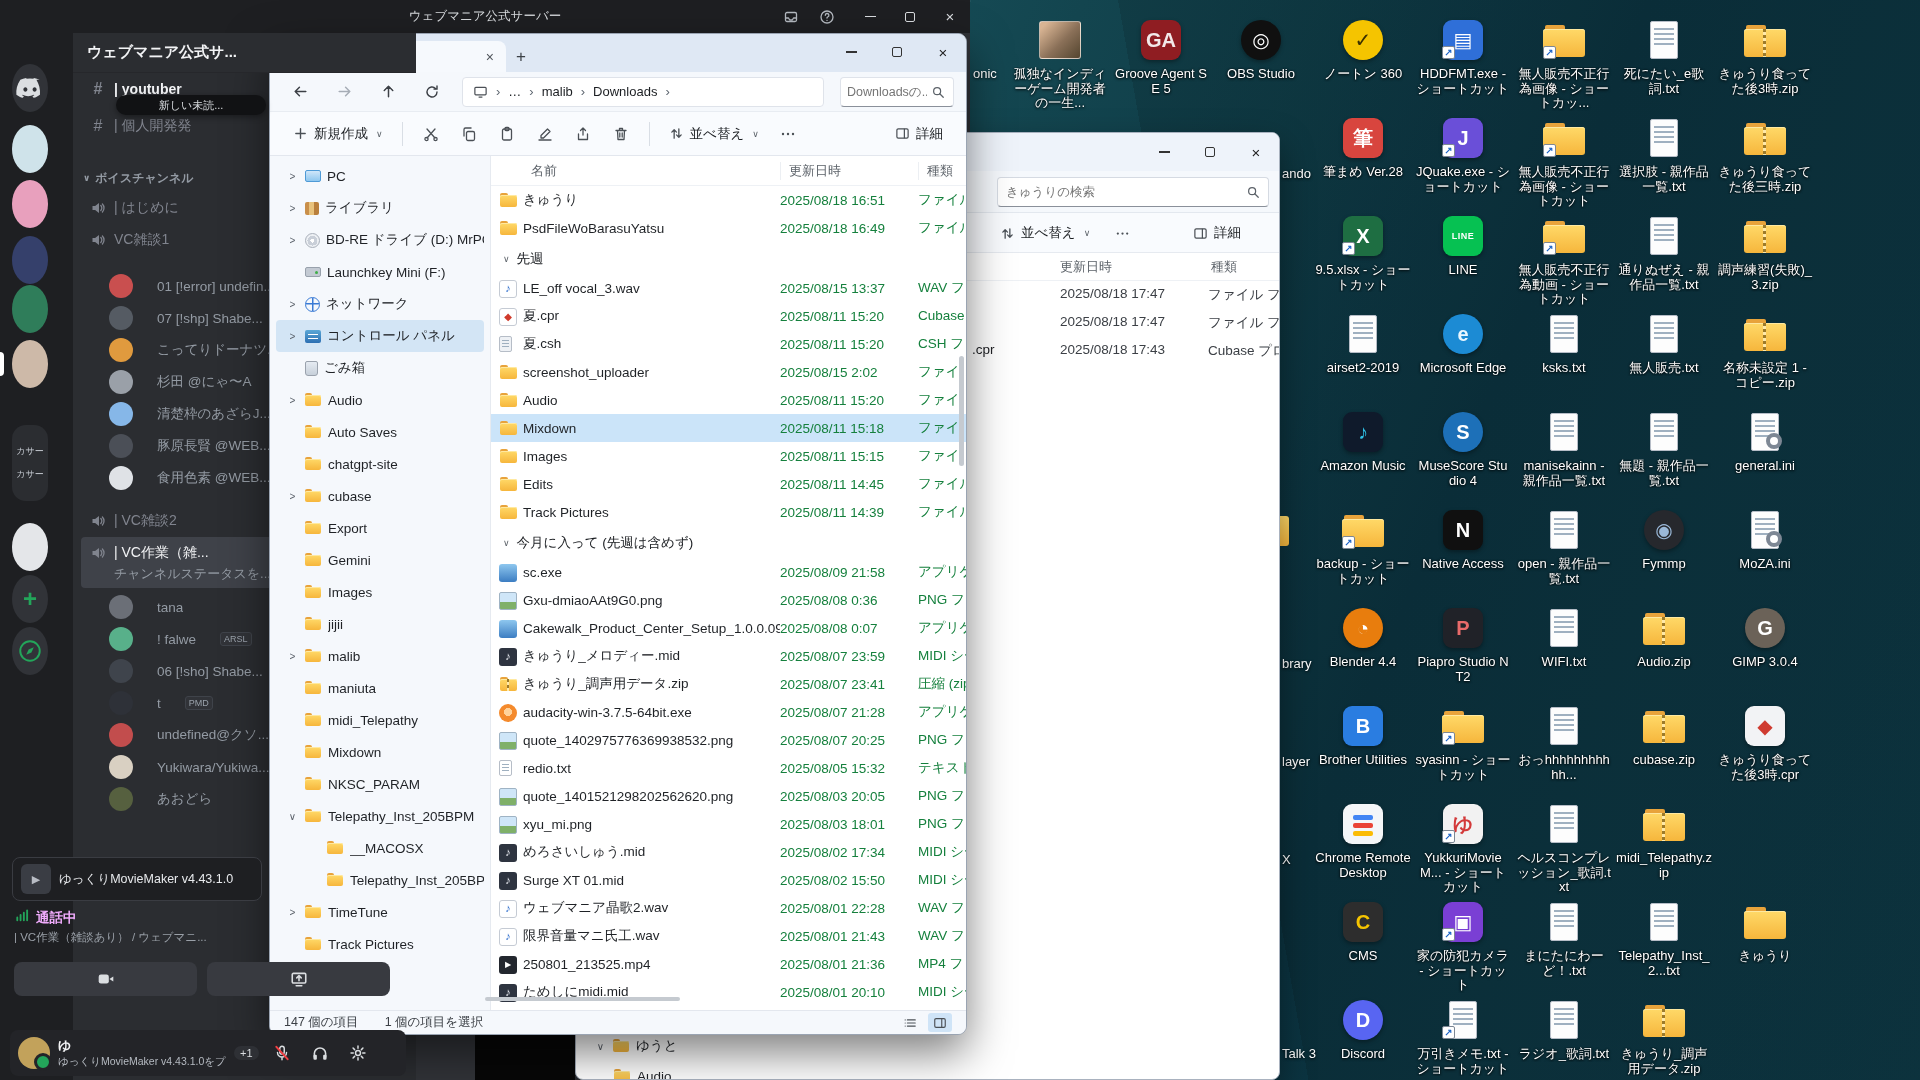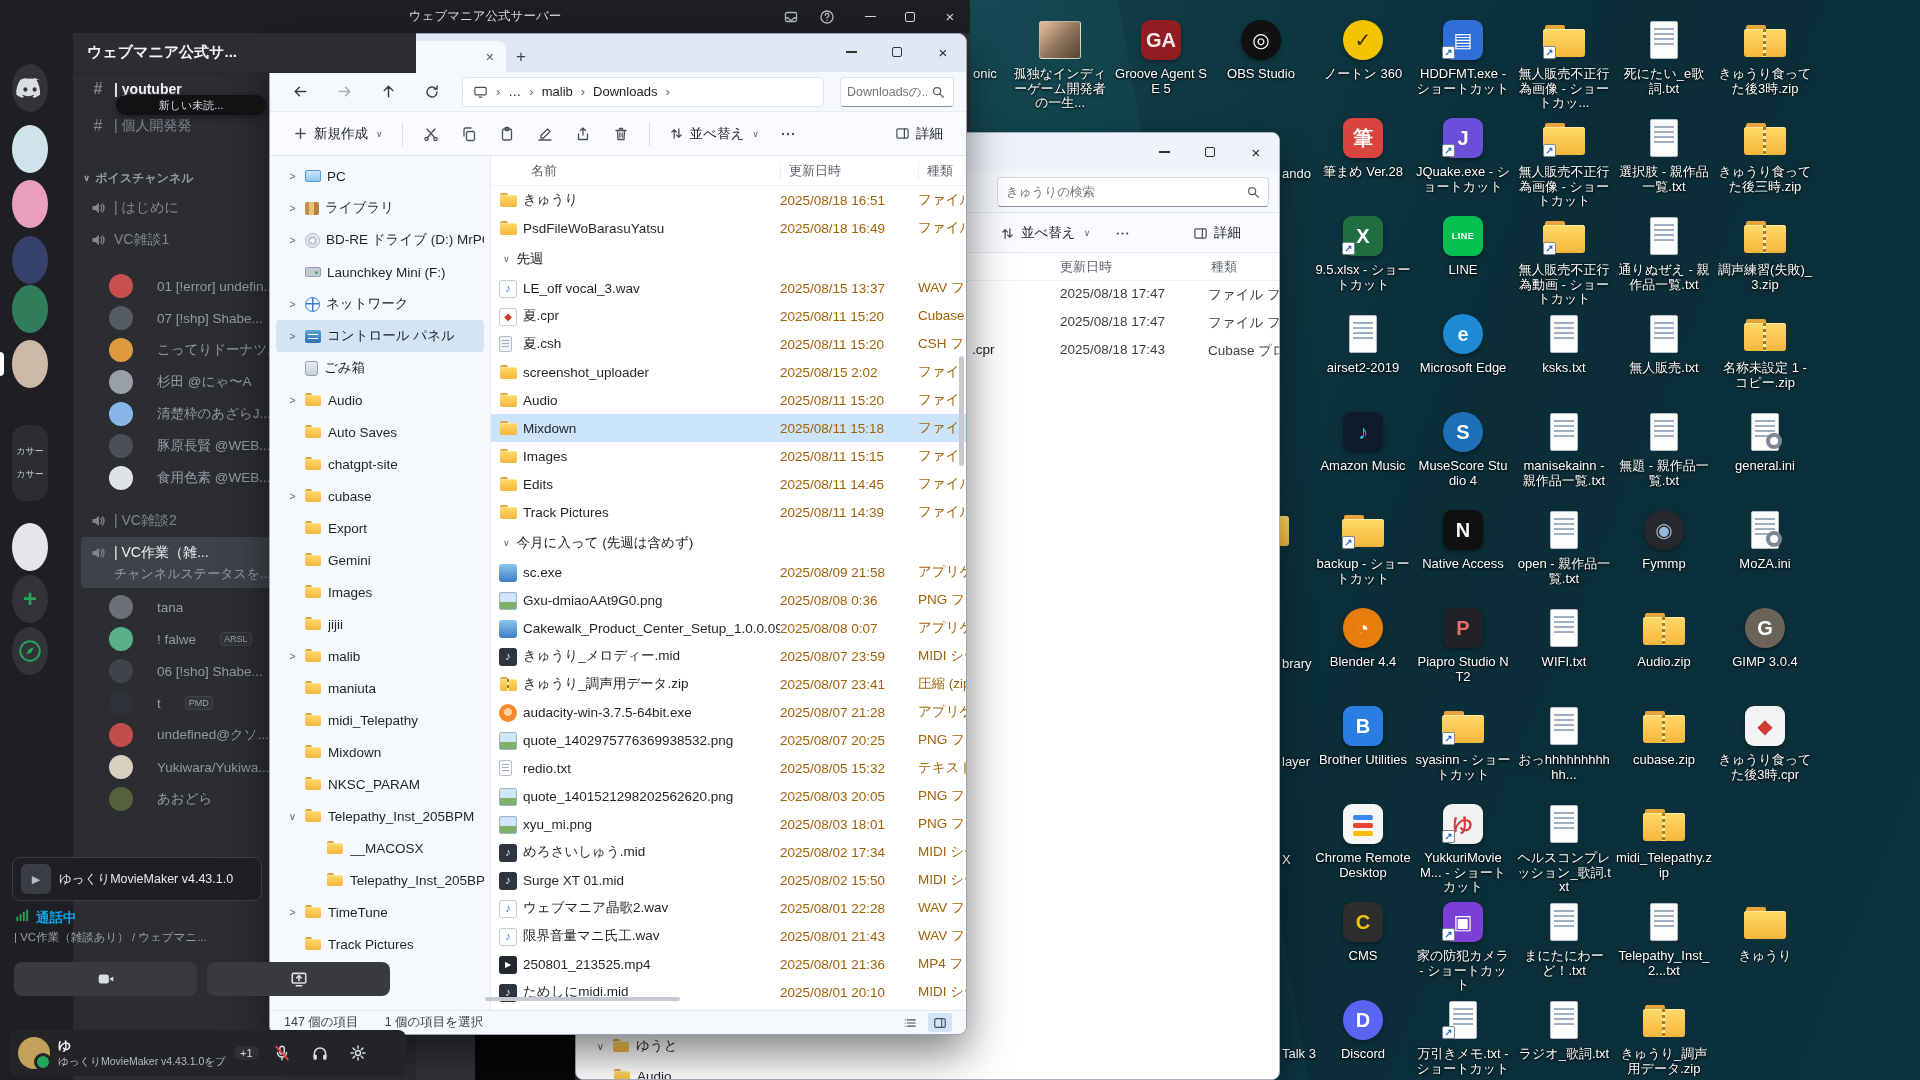--- a/index.html
+++ b/index.html
@@ -62,21 +62,21 @@
 .cch{font-size:9px}
 .dc-user{height:32px;display:flex;align-items:center;gap:24px;margin:0 8px 0 30px;padding:0 6px;color:#949ba4;font-size:13.5px}
 .dc-av{width:24px;height:24px;border-radius:50%;flex:none}
 .dc-un{white-space:nowrap;overflow:hidden}
 .dc-badge{font-size:9px;color:#9aa2ab;background:#313338;border:1px solid #3f434a;border-radius:3px;padding:1px 3px;flex:none}
 .dcard{position:absolute;left:12px;top:857px;width:250px;height:44px;background:#1e1f22;border:1px solid #3a3c42;border-radius:8px;display:flex;align-items:center;padding:0 8px;gap:8px;z-index:3}
 .dcico{width:30px;height:30px;border-radius:6px;background:#3a3d44;color:#b8bcc4;display:flex;align-items:center;justify-content:center;font-size:11px;flex:none}
 .dctxt{font-size:12.5px;color:#e8eaed;white-space:nowrap;overflow:hidden}
 .dvoice{position:absolute;left:14px;top:908px;width:380px;z-index:3}
 .dvrow{display:flex;align-items:center;gap:7px}
-.dvstat{color:#0ea5e9;font-weight:bold;font-size:13.5px}
+.dvstat{color:#f0abfc;font-weight:bold;font-size:13.5px}
 .dvchan{margin-top:3px;font-size:11.5px;color:#9aa0a8;white-space:nowrap;overflow:hidden;width:240px}
 .dbtns{position:absolute;left:14px;top:962px;width:376px;display:flex;gap:10px;z-index:3}
 .dbtn{flex:1;height:34px;background:#383a40;border-radius:8px;display:flex;align-items:center;justify-content:center}
 .duser{position:absolute;left:10px;top:1030px;width:396px;height:46px;background:#232428;border-radius:8px;display:flex;align-items:center;padding:0 8px;gap:8px;z-index:3}
 .duav{width:32px;height:32px;border-radius:50%;background:#c2a25b;position:relative;flex:none}
 .duav::after{content:"";position:absolute;right:-2px;bottom:-2px;width:12px;height:12px;border-radius:50%;background:#23a55a;border:3px solid #232428}
 .ducol{width:168px;overflow:hidden}
 .duname{font-size:13px;color:#f2f3f5;font-weight:bold}
 .dustat{font-size:10.5px;color:#b5bac1;white-space:nowrap;overflow:hidden}
 .duchip{font-size:11px;color:#dbdee1;background:#2e3035;border-radius:8px;padding:1px 6px;flex:none}
@@ -141,21 +141,21 @@
 .sic-ctrl{width:16px;height:13px;background:linear-gradient(#5aa7d6,#2d6fb2);border-radius:2px}
 .sic-ctrl::after{content:"";position:absolute;left:3px;top:4px;width:10px;height:6px;background:repeating-linear-gradient(180deg,#fff 0 1.5px,transparent 1.5px 4px)}
 .sic-bin{width:13px;height:15px;background:linear-gradient(#e5ebf2,#c7d0da);border:1px solid #9aa2ad;border-radius:2px 2px 3px 3px}
 .fx-files{flex:1;position:relative;overflow:hidden;background:#fff}
 .fx-heads{height:30px;display:grid;grid-template-columns:32px 249px 138px 90px;align-items:center;padding-left:8px;font-size:13px;color:#5c6269;border-bottom:1px solid #eef1f5}
 .fx-heads .hc{border-left:1px solid #eceff3;padding-left:8px;height:18px;line-height:18px}
 .fx-heads .hc.first{border-left:none;grid-column:2;padding-left:0}
 .frow{display:grid;grid-template-columns:24px 257px 138px 96px;align-items:center;height:28px;padding-left:8px;font-size:13.5px;color:#1f2226}
 .frow.fsel{background:#cbe4f9}
 .fn{white-space:nowrap;overflow:hidden;padding-right:6px}
-.fd,.ft{color:#a16207;white-space:nowrap;overflow:hidden}
+.fd,.ft{color:#15803d;white-space:nowrap;overflow:hidden}
 .fgroup{height:30px;display:flex;align-items:center;gap:7px;padding-left:12px;font-size:13.5px;color:#1b1e22;margin-top:2px}
 .gch{font-size:9px;color:#5c6269}
 .fi{position:relative;width:20px;height:17px}
 .fi .f-tab{left:1px;top:1px;width:8px;height:4px}
 .fi .f-body{left:1px;top:3px;width:17px;height:12px;border-radius:2px}
 .fi .f-zip{left:8px;top:3px;width:2px;height:12px}
 .pgs{display:block;width:13px;height:16px;background:#fff;border:1px solid #b6bdc7;border-radius:2px;position:relative}
 .pgs::after{content:"";position:absolute;left:2px;right:2px;top:3px;height:9px;background:repeating-linear-gradient(180deg,#9fb0c0 0 1px,transparent 1px 3px)}
 .fic{width:18px;height:18px;display:flex;align-items:center;justify-content:center;font-size:11px;line-height:1}
 .fic-wav{background:#fff;border:1px solid #c5cbd4;color:#2f6fce;border-radius:3px}

